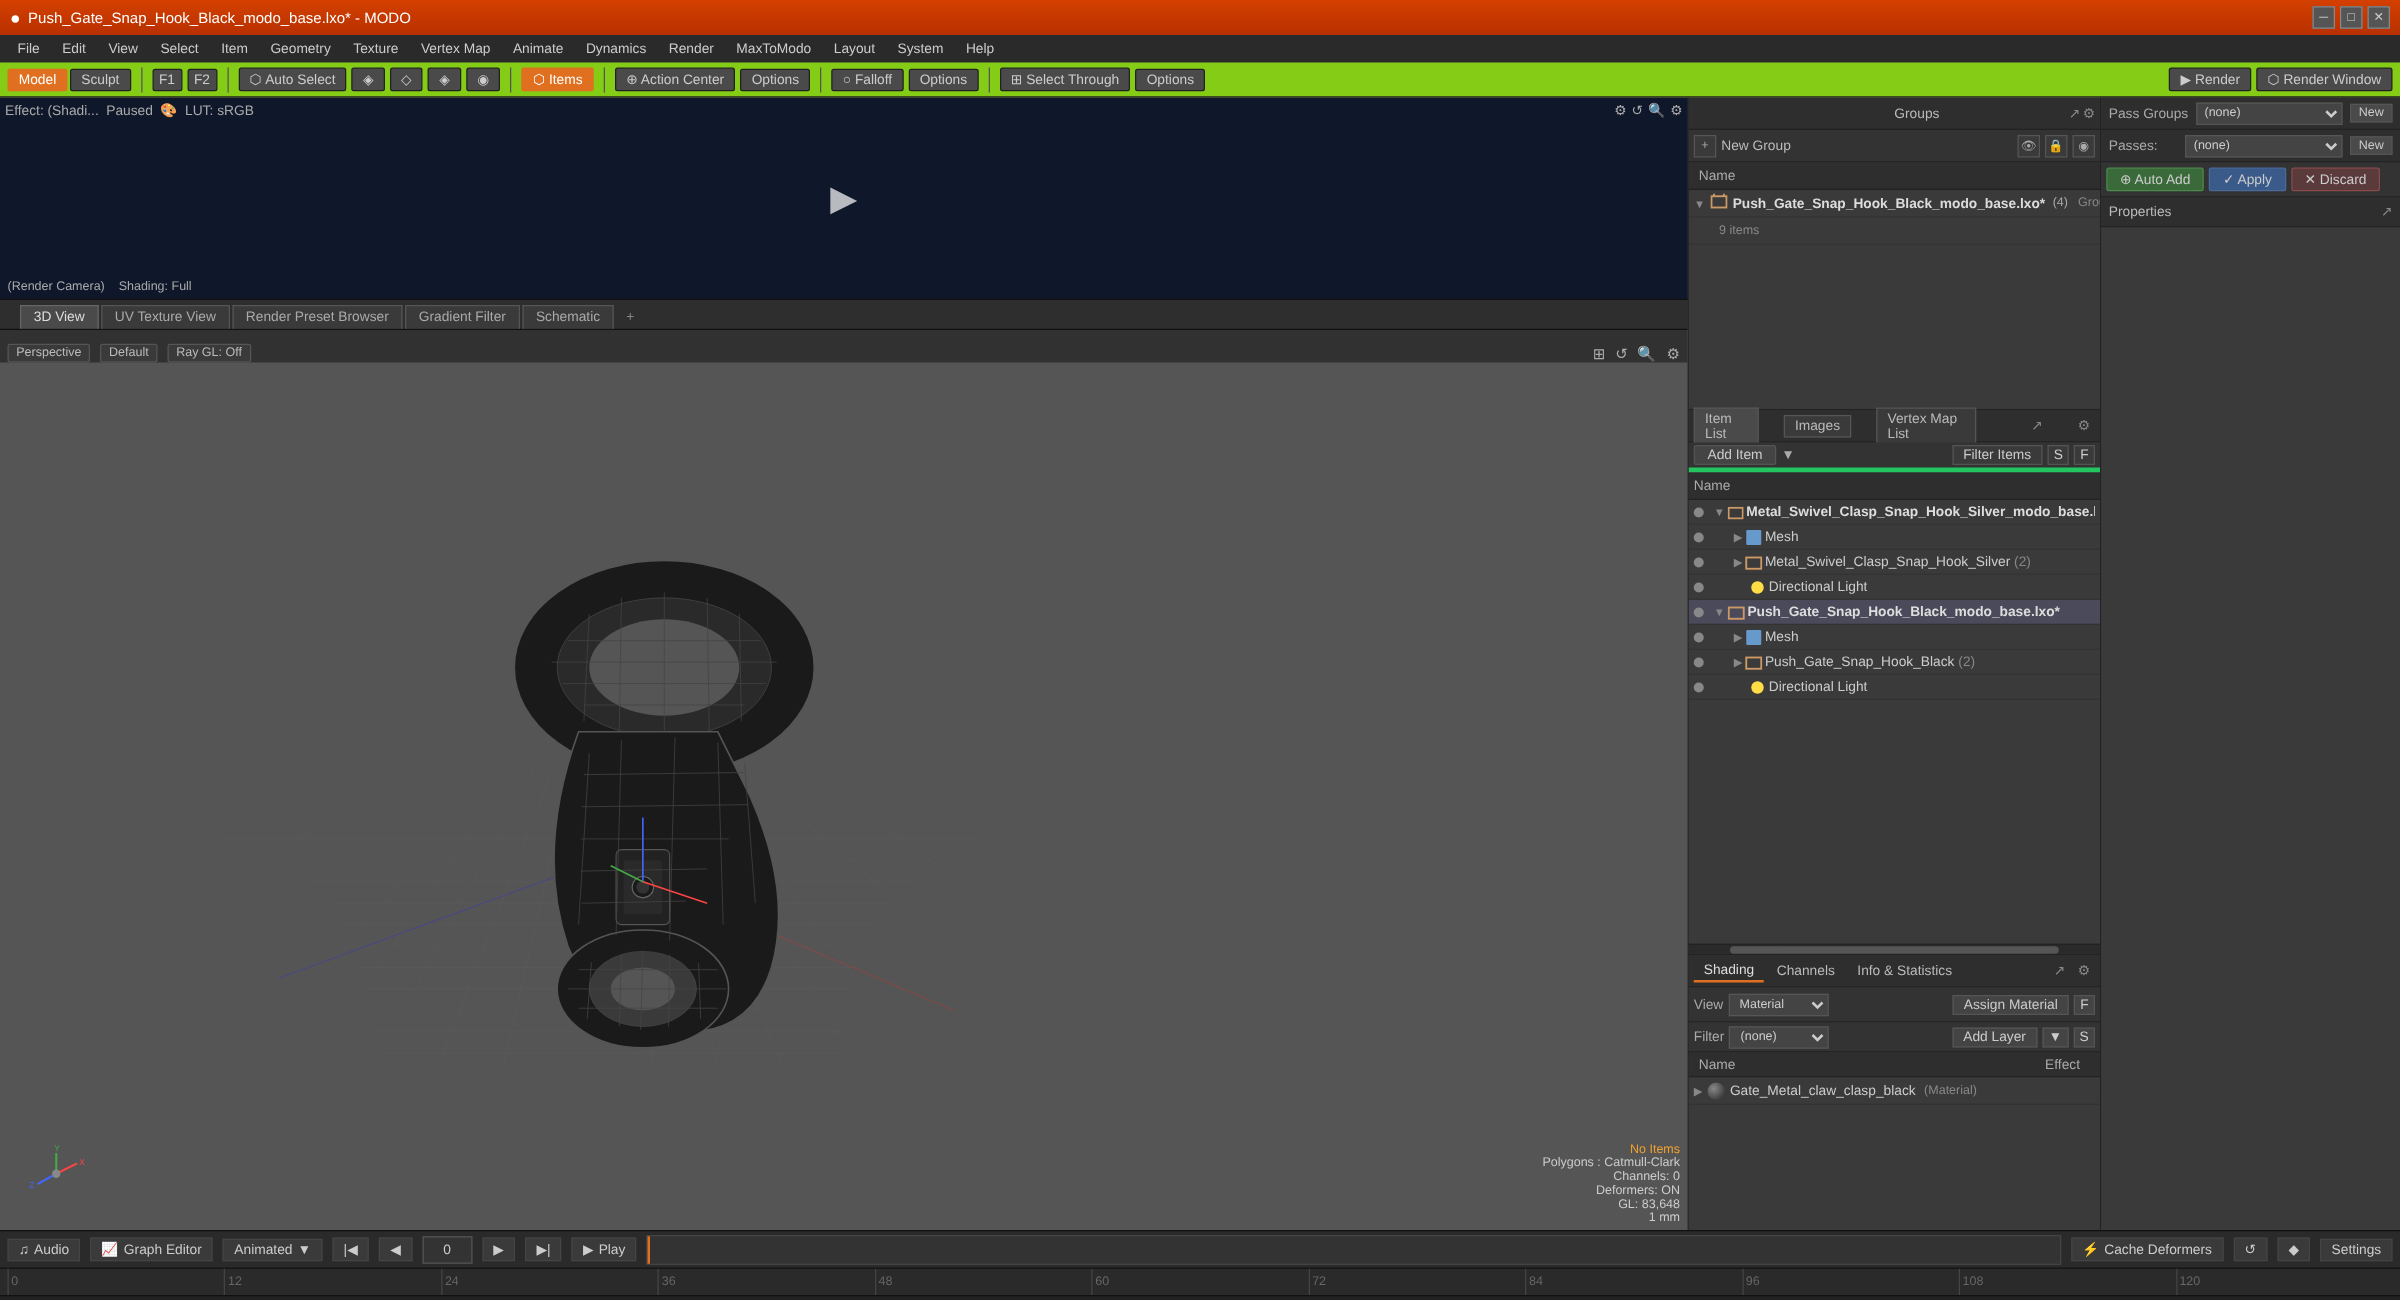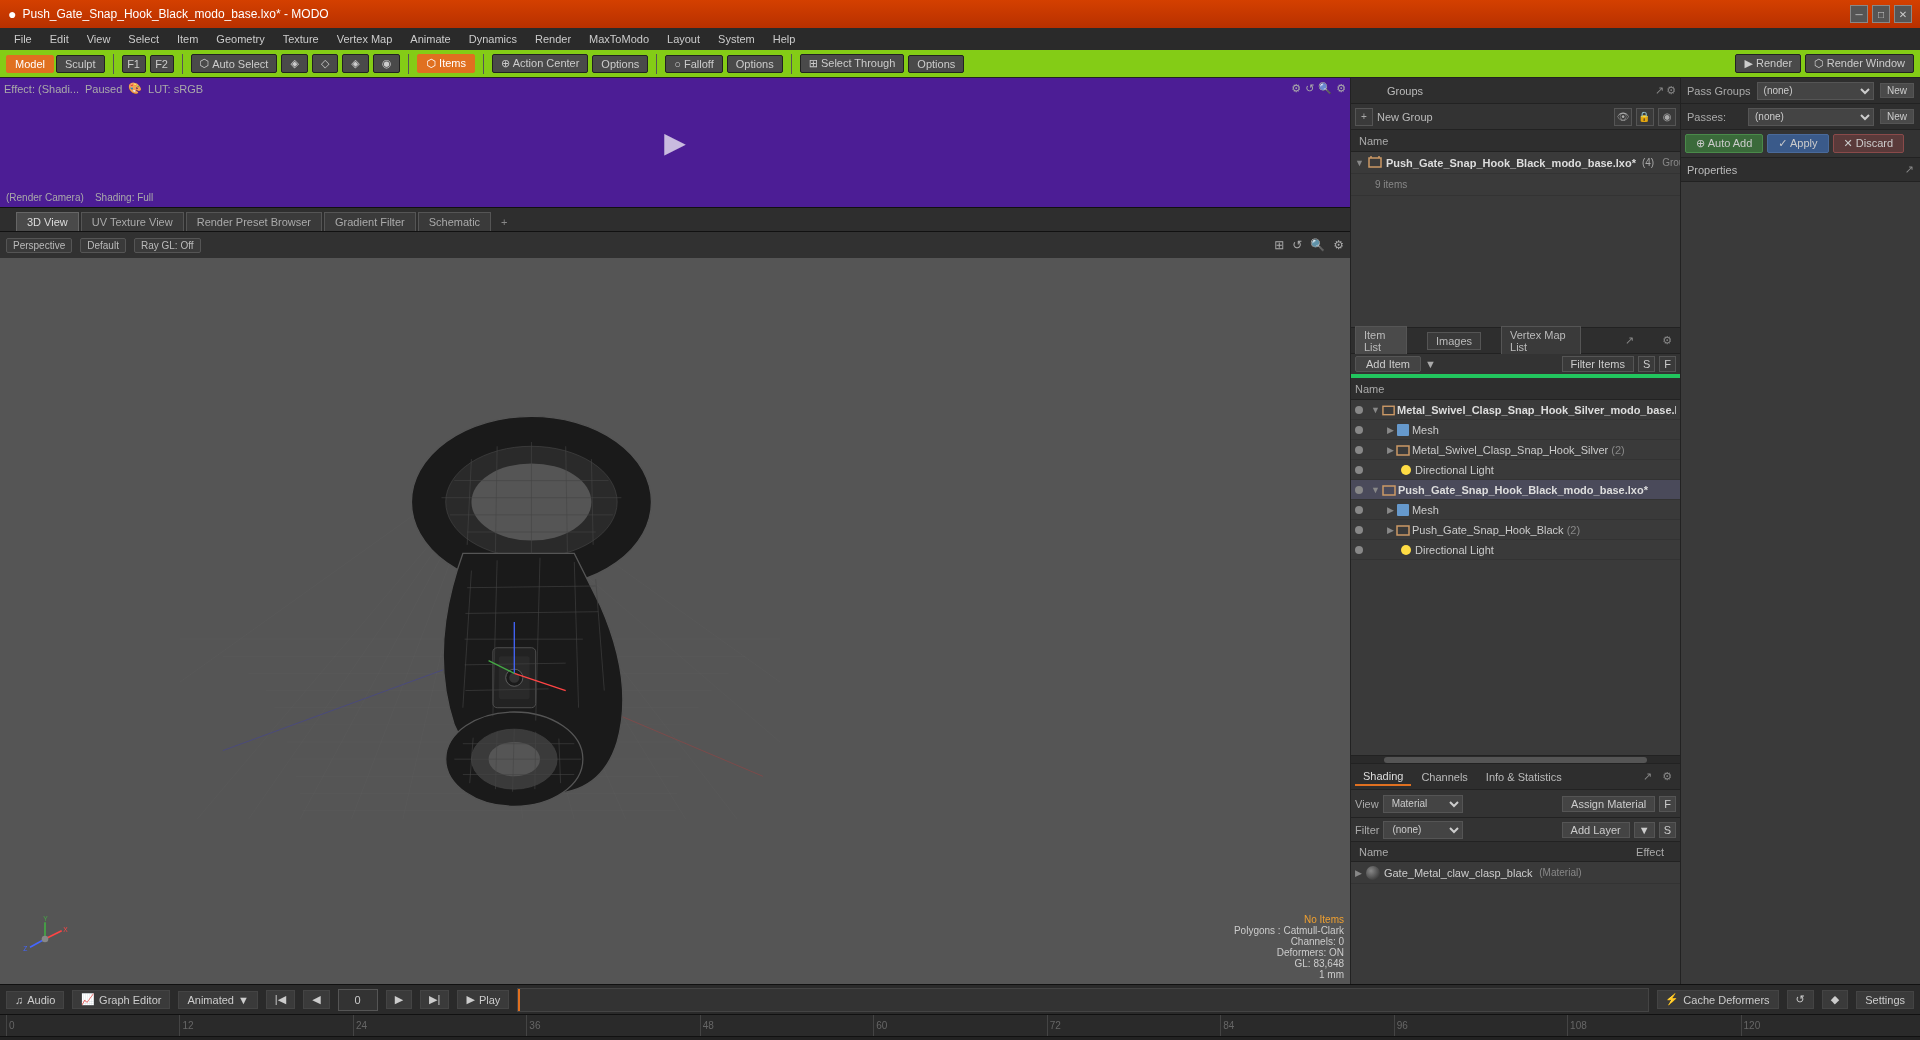--- a/index.html
+++ b/index.html
@@ -86,22 +86,22 @@
     
     #viewport-area {
       flex: 1;
       display: flex;
       flex-direction: column;
       background: #3a3a3a;
     }
 
     
     #preview-bar {
-      height: 130px;
-      background: #4c1d95;
+      height: 162px;
+      background: #0f172a;
       display: flex;
       align-items: center;
       justify-content: center;
       border-bottom: 1px solid #111;
       position: relative;
     }
     #preview-controls {
       position: absolute;
       top: 4px; left: 4px;
       display: flex; align-items: center; gap: 6px;
@@ -151,21 +151,21 @@
       background: #555;
       position: relative;
       overflow: hidden;
     }
     #viewport-header {
       position: absolute;
       top: 0; left: 0; right: 0;
       height: 26px;
       background: rgba(40,40,40,0.8);
       display: flex;
-      align-items: center;
+      align-items: flex-end;
       padding: 0 6px;
       gap: 8px;
       z-index: 10;
     }
     .vp-header-btn {
       padding: 1px 6px;
       background: #3a3a3a;
       border: 1px solid #555;
       border-radius: 2px;
       color: #bbb;
@@ -220,21 +220,21 @@
       height: 250px;
       border-bottom: 1px solid #222;
       display: flex;
       flex-direction: column;
     }
     #groups-header {
       height: 26px;
       background: #2e2e2e;
       display: flex;
       align-items: center;
-      justify-content: flex-start;
+      justify-content: center;
       border-bottom: 1px solid #222;
       font-size: 11px;
       color: #bbb;
       position: relative;
       padding-left: 36px;
     }
     #groups-header-icons {
       position: absolute;
       right: 4px;
       display: flex; gap: 2px;

